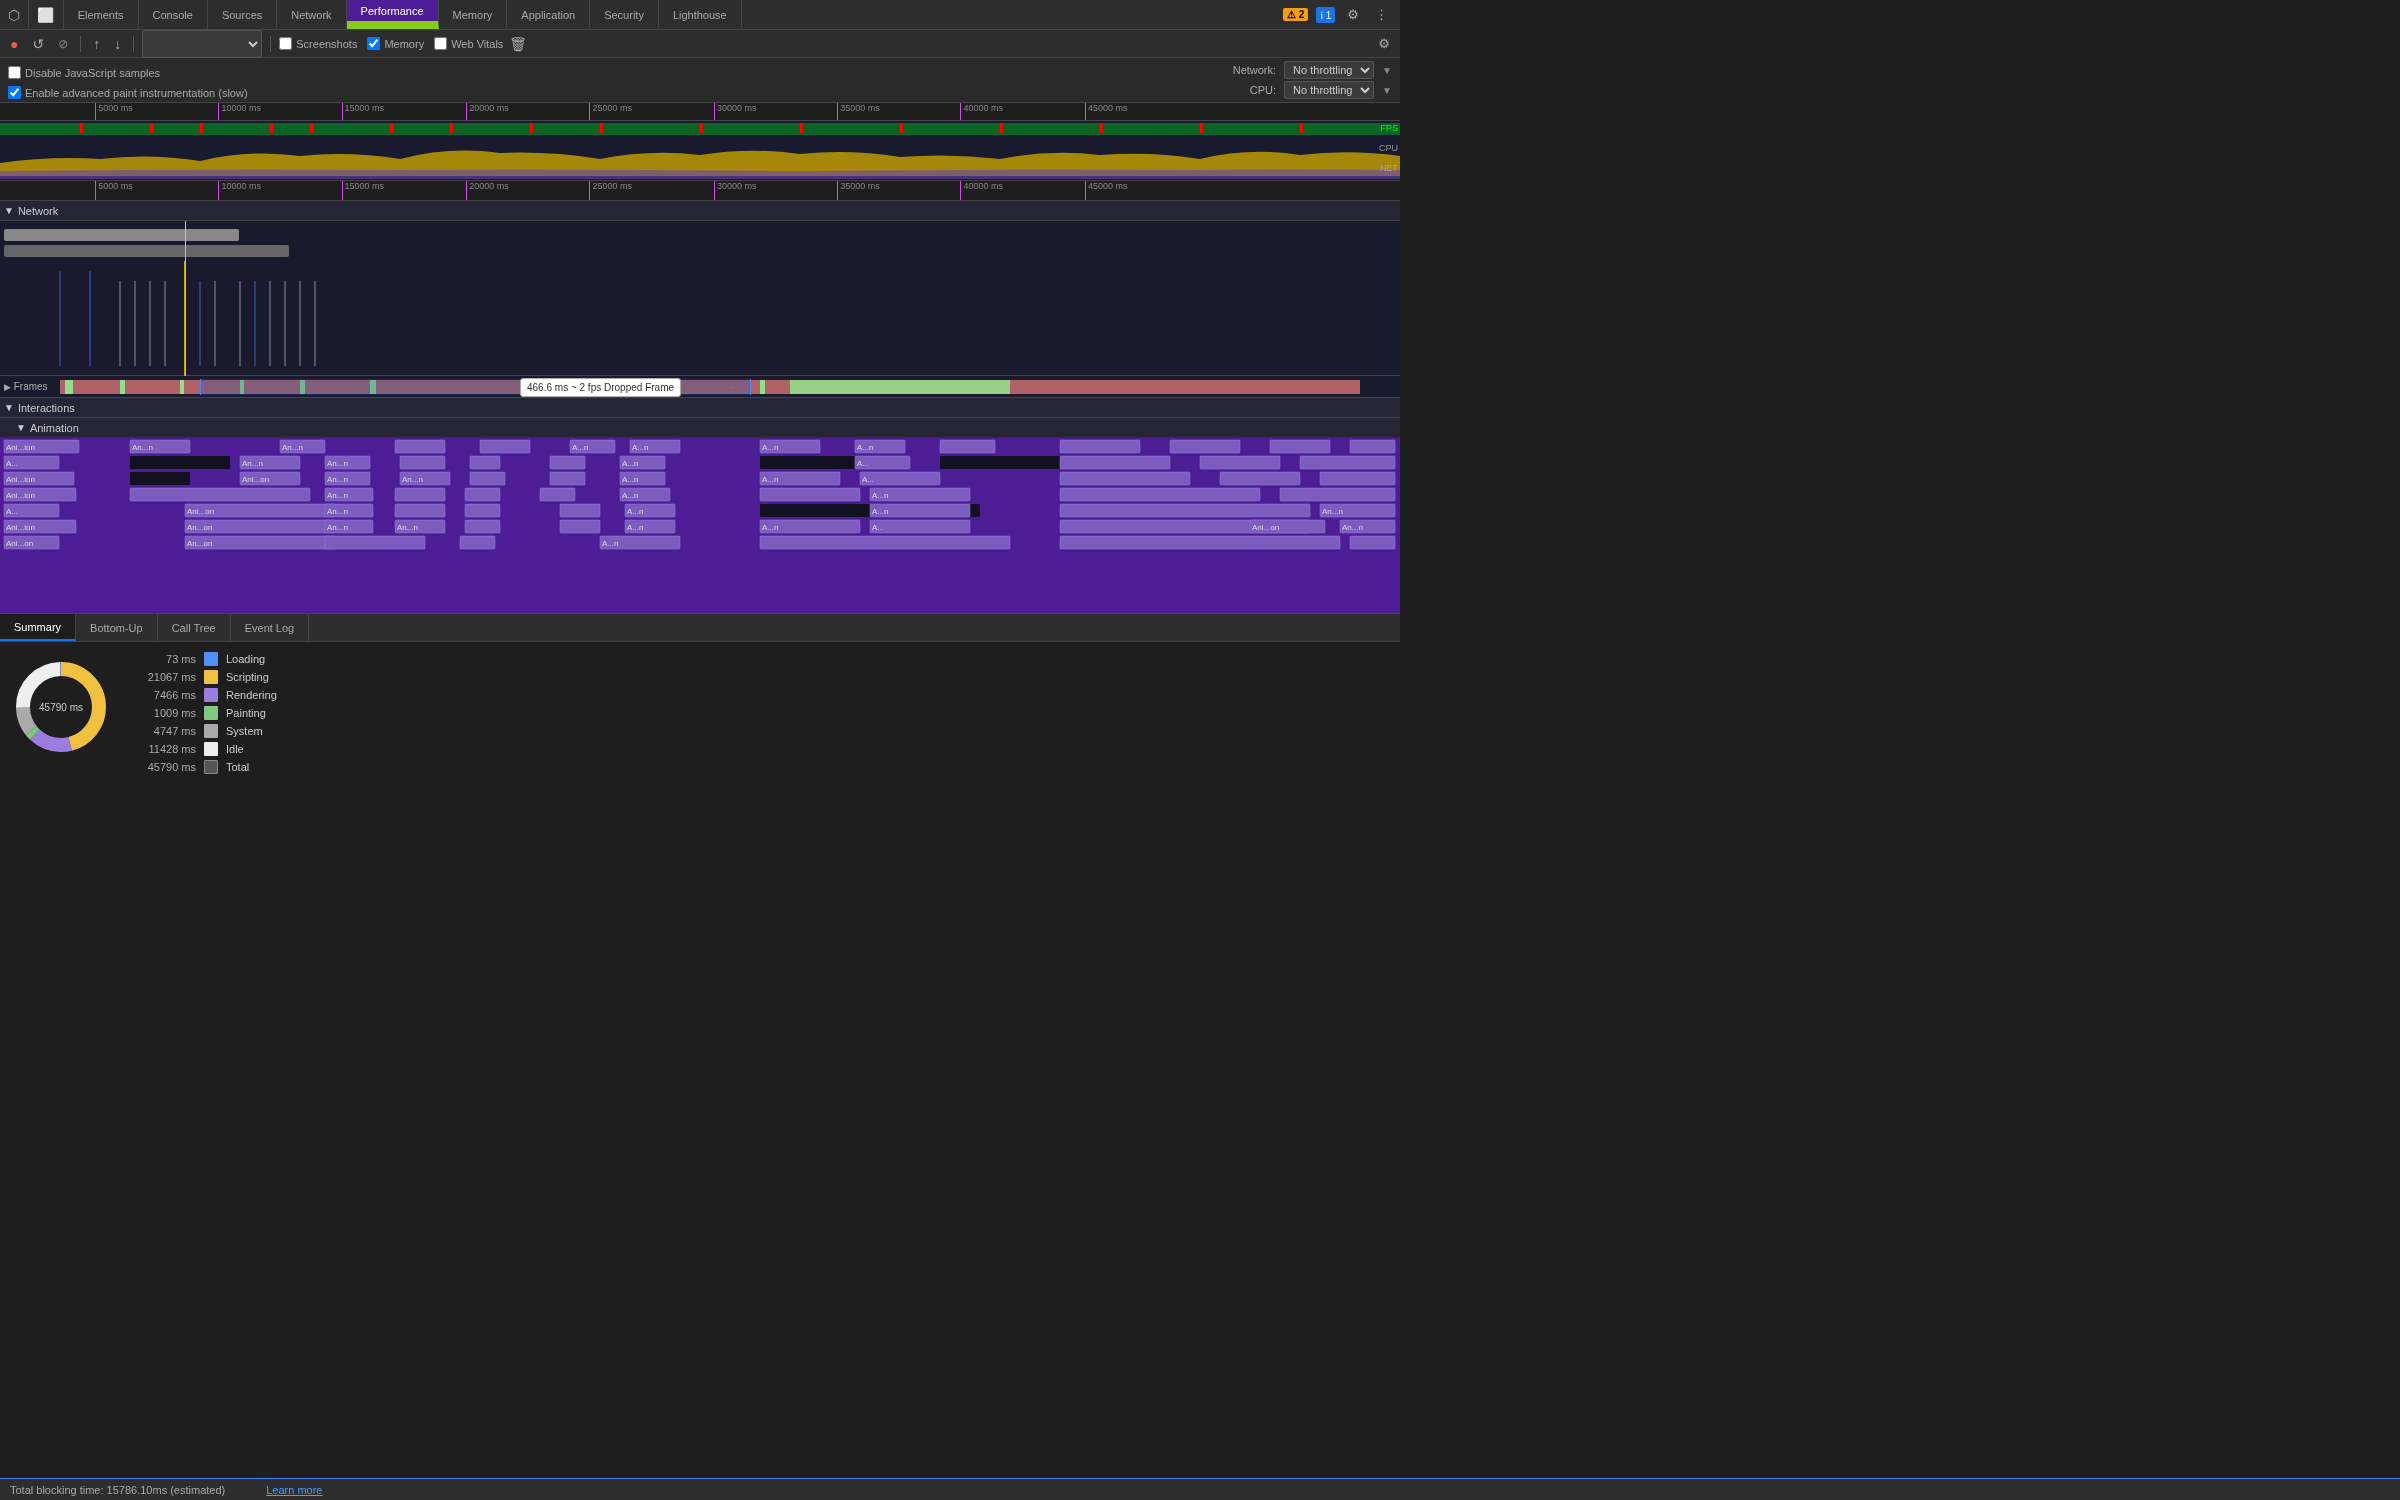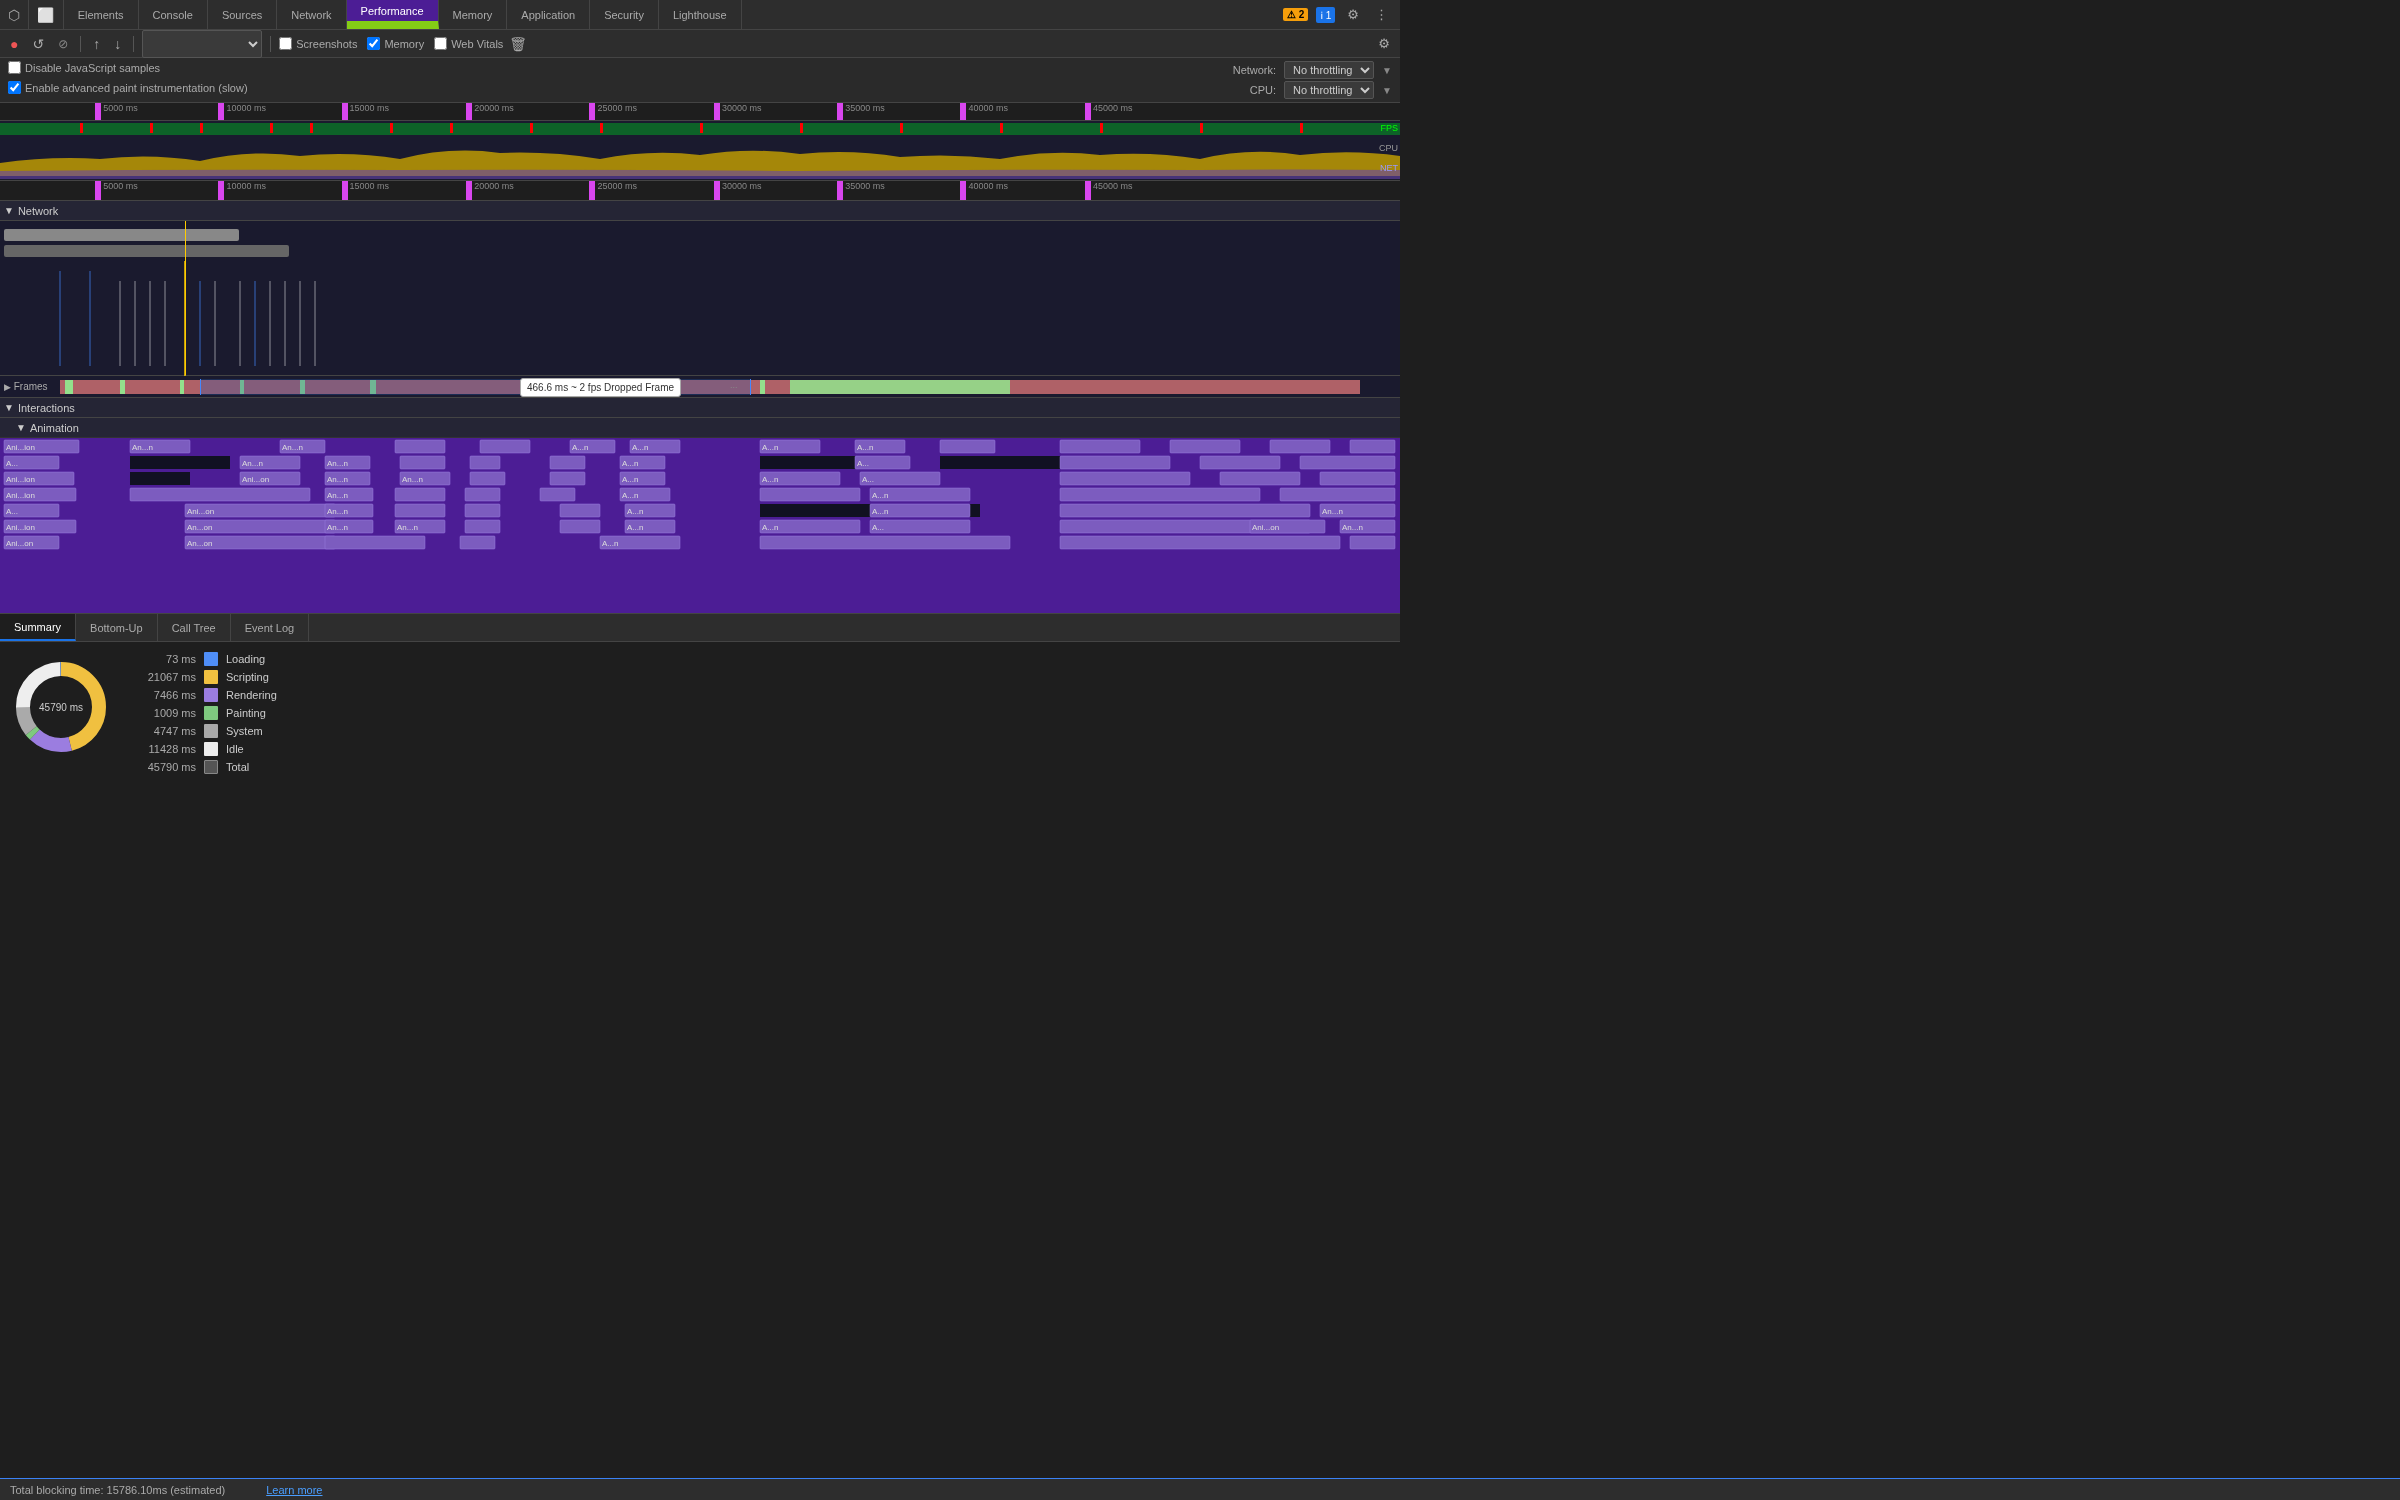--- a/index.html
+++ b/index.html
@@ -88,21 +88,21 @@
     .settings-row {
       display: flex;
       flex-direction: column;
       background: #2a2a2a;
       border-bottom: 1px solid #444;
       padding: 3px 8px;
       gap: 2px;
     }
     .settings-row-line {
       display: flex;
-      align-items: flex-start;
+      align-items: flex-end;
       gap: 10px;
     }
     .network-setting {
       margin-left: auto;
       display: flex;
       align-items: center;
       gap: 8px;
     }
     .select-box {
       background: #3a3a3a;
@@ -119,21 +119,21 @@
       position: relative;
       height: 18px;
       background: #1e1e1e;
       border-bottom: 1px solid #444;
       overflow: hidden;
     }
     .ruler-tick {
       position: absolute;
       top: 0;
       height: 100%;
-      border-left: 6px solid #d946ef;
+      border-left: 1px solid #d946ef;
       font-size: 9px;
       color: #888;
       padding-left: 2px;
       white-space: nowrap;
     }
 
     
     .overview-area {
       position: relative;
       height: 60px;

